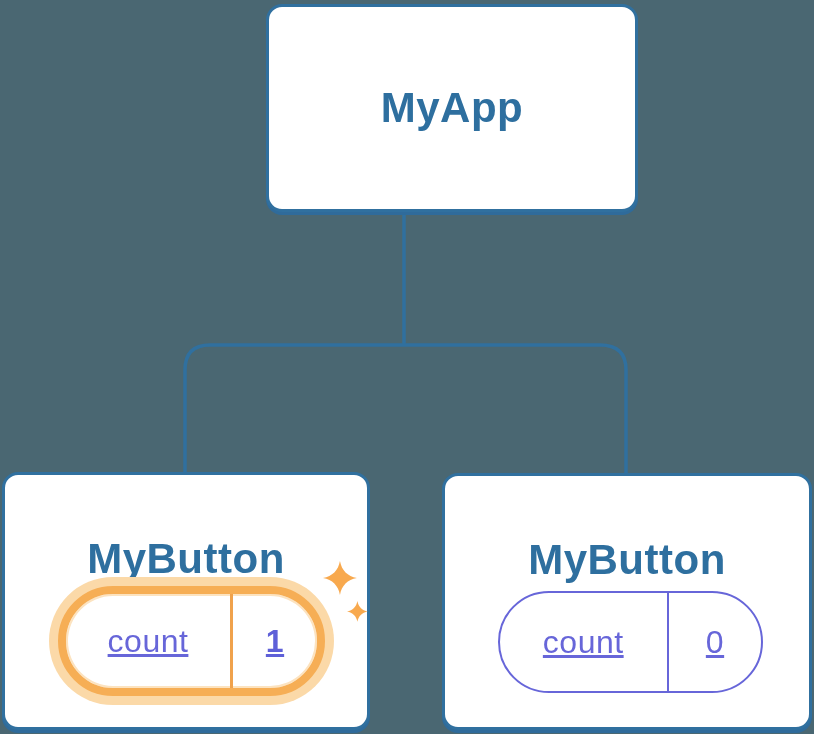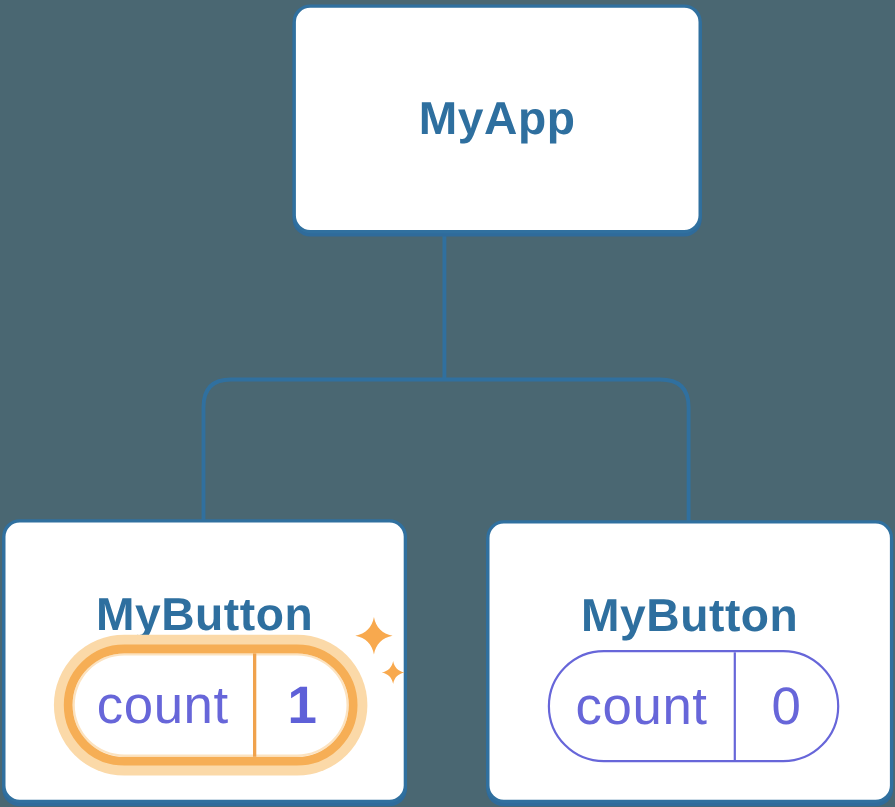--- a/index.html
+++ b/index.html
@@ -38,21 +38,21 @@
 
   .pill{
     position:absolute;
     background:#ffffff;
     box-sizing:border-box;
     display:flex;
     align-items:stretch;
   }
   .pill-label,.pill-value{
     display:flex;align-items:center;justify-content:center;
-    color:#6766D9;font-size:48px;letter-spacing:.5px;
+    color:#6766D9;font-size:32px;letter-spacing:.5px;text-decoration:underline;
   }
   .pill-label{flex:1;}
 
   
   .pill-highlight{
     left:53px;top:111px;width:267px;height:110px;
     border:8px solid #F6AE55;
     border-radius:60px;
     box-shadow:0 0 0 9px #FBD9A8, inset 0 0 0 2px #FCE3C0;
   }

